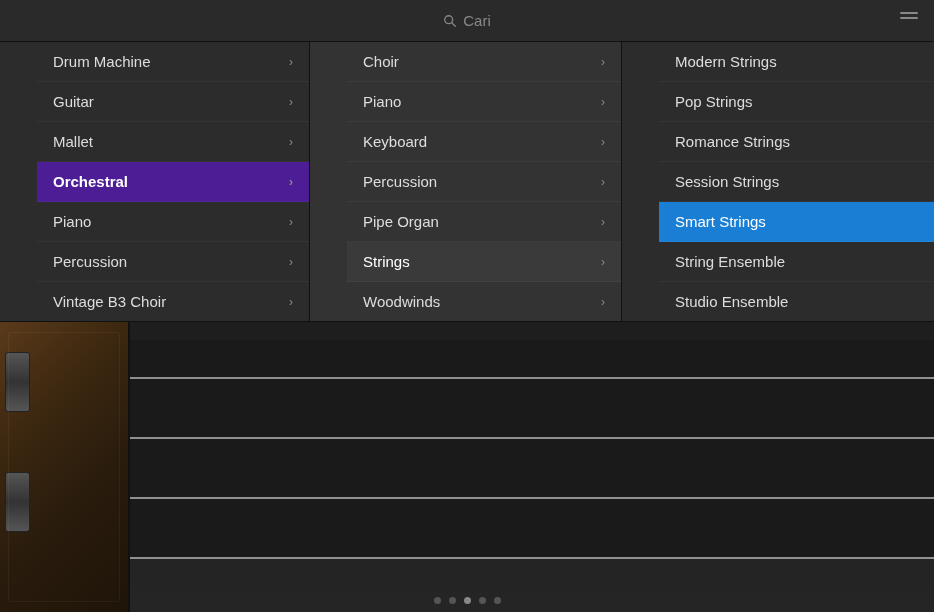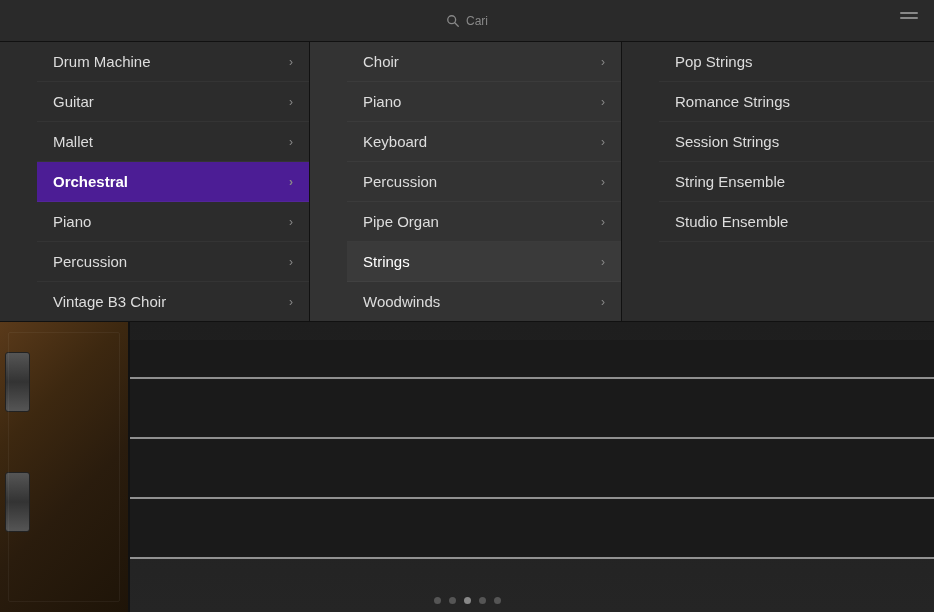--- a/index.html
+++ b/index.html
@@ -250,21 +250,21 @@
   </style>
 </head>
 <body>
 
 <div class="search-bar">
   <div class="search-inner">
     <svg class="search-icon-svg" viewBox="0 0 16 16" fill="none">
       <circle cx="6.5" cy="6.5" r="4.5" stroke="#888" stroke-width="1.5"></circle>
       <line x1="10" y1="10" x2="14" y2="14" stroke="#888" stroke-width="1.5" stroke-linecap="round"></line>
     </svg>
-    <span style="color:#888;font-size:12px;">Cari</span>
+    <span style="color:#888;font-size:15px;">Cari</span>
   </div>
   <div class="menu-icon">
     <span></span>
       <span></span>
   </div>
 </div>
 
 <div class="menus-container">
 
   <div class="col1" id="col1-container">
@@ -324,27 +324,33 @@
         <span class="chevron">›</span>
       </div>
       <div class="menu-item">
         <span>Woodwinds</span>
         <span class="chevron">›</span>
       </div>
     </div>
 
   <div class="col3" id="col3-container">
       <div class="menu-item">
+        <span>Modern Strings</span>
+      </div>
+      <div class="menu-item">
         <span>Pop Strings</span>
       </div>
       <div class="menu-item">
         <span>Romance Strings</span>
       </div>
       <div class="menu-item">
         <span>Session Strings</span>
+      </div>
+      <div class="menu-item selected-blue">
+        <span>Smart Strings</span>
       </div>
       <div class="menu-item">
         <span>String Ensemble</span>
       </div>
       <div class="menu-item">
         <span>Studio Ensemble</span>
       </div>
     </div>
 </div>
 

